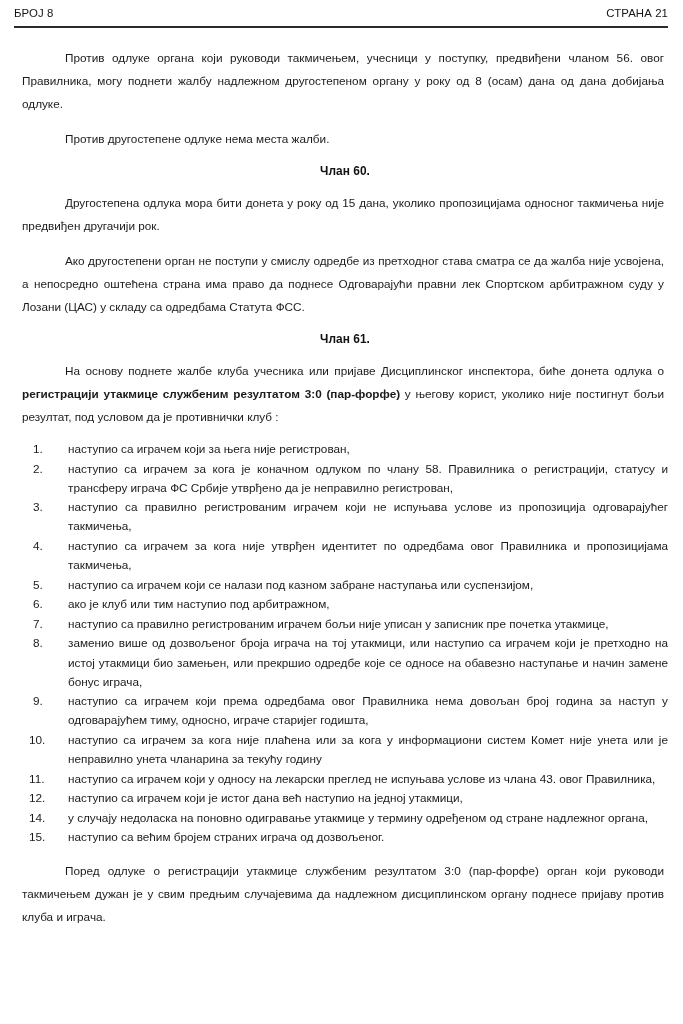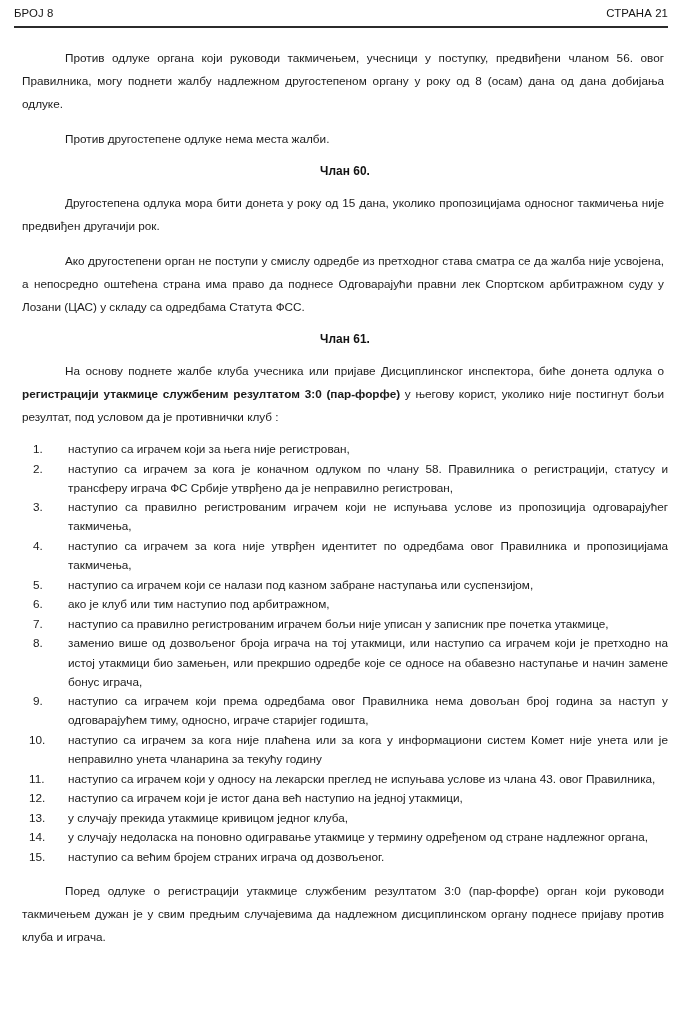--- a/index.html
+++ b/index.html
@@ -181,24 +181,20 @@
         </li>
       <li class="wide">
           <span class="num">11.</span>
           <span class="txt">наступио са играчем који у односу на лекарски преглед не испуњава услове из члана 43. овог Правилника,</span>
         </li>
       <li class="wide">
           <span class="num">12.</span>
           <span class="txt">наступио са играчем који је истог дана већ наступио на једној утакмици,</span>
         </li>
       <li class="wide">
-          <span class="num">13.</span>
-          <span class="txt">у случају прекида утакмице кривицом једног клуба,</span>
-        </li>
-      <li class="wide">
           <span class="num">14.</span>
           <span class="txt">у случају недоласка на поновно одигравање утакмице у термину одређеном од стране надлежног органа,</span>
         </li>
       <li class="wide">
           <span class="num">15.</span>
           <span class="txt">наступио са већим бројем страних играча од дозвољеног.</span>
         </li>
     </ol>
 
     <p class="para">Поред одлуке о регистрацији утакмице  службеним резултатом 3:0 (пар-форфе) орган који руководи такмичењем дужан је у свим предњим случајевима да надлежном дисциплинском органу поднесе пријаву против клуба и играча.</p>

